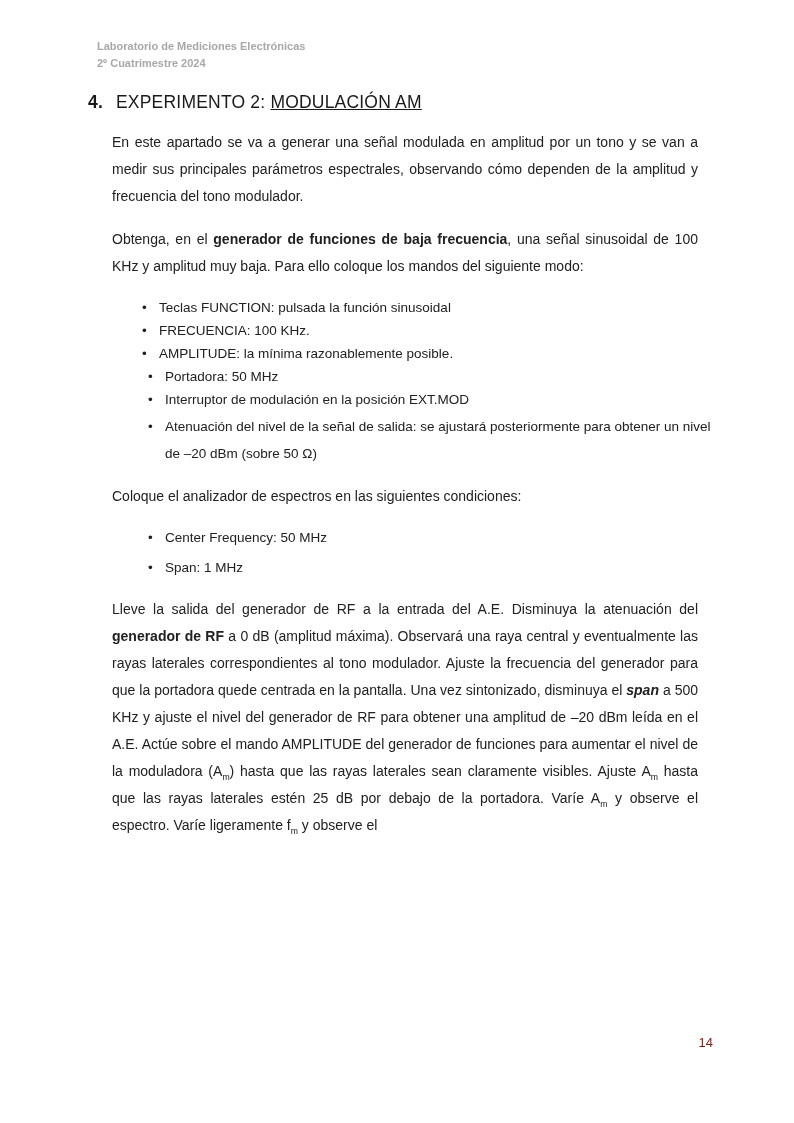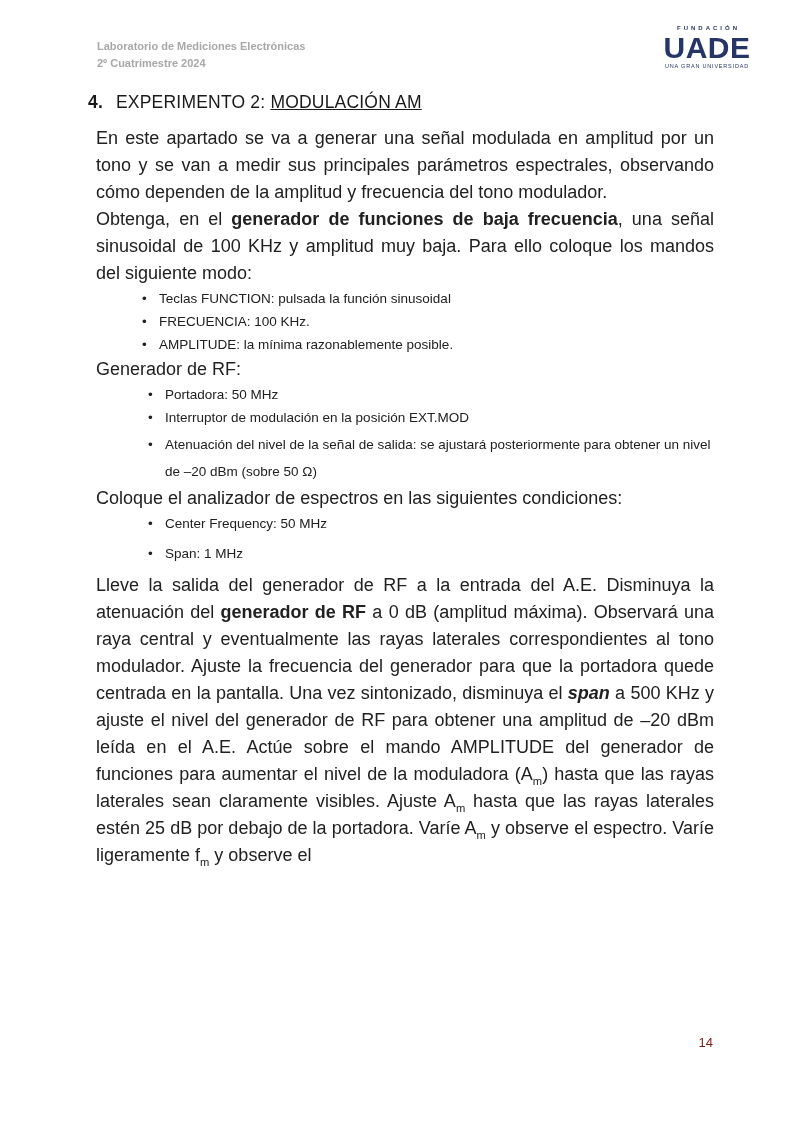--- a/index.html
+++ b/index.html
@@ -68,22 +68,22 @@
     line-height: 21px;
     color: #1a1a1a;
     font-weight: normal;
     letter-spacing: 0.2px;
   }
   .h-num { font-weight: bold; margin-right: 13px; }
   .h-bold { font-weight: normal; }
   .h-reg { font-weight: normal; text-decoration: underline; }
 
   p.doc-p {
-    margin: 0;
-    font-size: 18px;
+    margin: 16px;
+    font-size: 14px;
     line-height: 27px;
     text-align: justify;
   }
   p.doc-label { text-align: left; }
 
   ul.doc-list {
     list-style: none;
     margin: 0;
     padding: 0 0 0 46px;
     font-size: 13.5px;
@@ -124,25 +124,20 @@
 </head>
 <body>
 
 <div class="page">
 
   <div class="header-course">
     <div>Laboratorio de Mediciones Electrónicas</div>
     <div>2º Cuatrimestre 2024</div>
   </div>
 
-  <div class="logo">
-    <div class="logo-top">FUNDACIÓN</div>
-    <div class="logo-main">UADE</div>
-    <div class="logo-tag">UNA GRAN UNIVERSIDAD</div>
-  </div>
 
   <div class="content">
     <h1 class="section-heading">
       <span class="h-num">4.</span><span class="h-bold">EXPERIMENTO 2:</span>
       <span class="h-reg">MODULACIÓN AM</span>
     </h1>
     <div id="doc-content">
         <p class="doc-p"><span>En este apartado se va a generar una señal modulada en amplitud por un tono y se van a medir sus principales parámetros espectrales, observando cómo dependen de la amplitud y frecuencia del tono modulador.</span></p>
         <p class="doc-p"><span>Obtenga, en el </span><b>generador de funciones de baja frecuencia</b><span>, una señal sinusoidal de 100 KHz y amplitud muy baja. Para ello coloque los mandos del siguiente modo:</span></p>
         <ul class="doc-list list-tight gap-before-md">
@@ -152,21 +147,20 @@
           </li>
           <li>
             <span class="bullet">•</span>
             <span class="li-text"><span>FRECUENCIA: 100 KHz.</span></span>
           </li>
           <li>
             <span class="bullet">•</span>
             <span class="li-text"><span>AMPLITUDE: la mínima razonablemente posible.</span></span>
           </li>
         </ul>
-        <p class="doc-p doc-label"><span>Generador de RF:</span></p>
         <ul class="doc-list list-tight list-indent-2">
           <li>
             <span class="bullet">•</span>
             <span class="li-text"><span>Portadora: 50 MHz</span></span>
           </li>
           <li>
             <span class="bullet">•</span>
             <span class="li-text"><span>Interruptor de modulación en la posición EXT.MOD</span></span>
           </li>
           <li>

